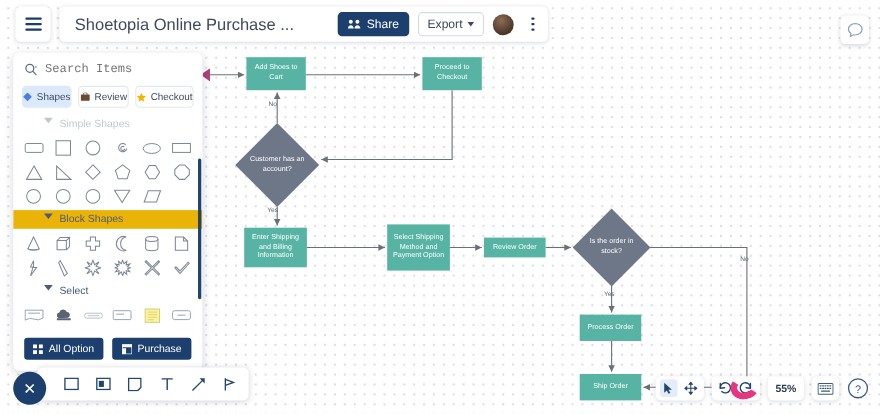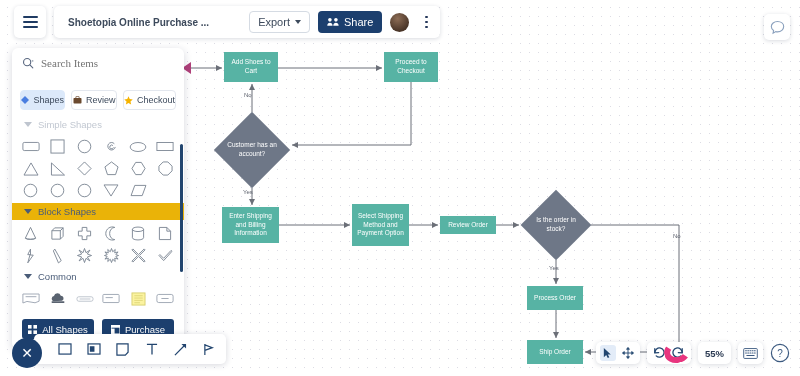--- a/index.html
+++ b/index.html
@@ -42,26 +42,25 @@
     cursor: pointer;
   }
   #hamburger .bars { width: 15px; display:flex; flex-direction:column; gap:3px; }
   #hamburger .bars i { display:block; height:2px; background:#1f3b63; border-radius:1px; }
 
   #doc-group {
     padding: 0 5px 0 14px;
     gap: 8px;
   }
   #doc-title {
-    font-size: 10px;
+    font-size: 15px;
     color: #3d4a5c;
     white-space: nowrap;
     padding-right: 32px;
     cursor: text;
-    font-weight: bold;
   }
   #export-btn {
     border: 1px solid #d5dbe3;
     border-radius: 4px;
     background: #fff;
     height: 22px;
     padding: 0 8px;
     font-size: 11px;
     color: #3d4a5c;
     display: flex; align-items: center; gap: 5px;
@@ -129,44 +128,43 @@
     height: 30px;
     padding: 0 10px;
     gap: 7px;
   }
   #search-input {
     border: none; outline: none;
     font-size: 11px;
     color: #8c93a3;
     background: transparent;
     width: 120px;
-    font-family: Liberation Serif, serif;
+    font-family: Liberation Mono, monospace;
   }
   #tabs-row {
     display: flex; gap: 6px;
     padding: 0 8px 6px 8px;
   }
   .tab {
     flex: 1;
     height: 20px;
     border-radius: 4px;
     border: 1px solid #e3e7ee;
     display: flex; align-items: center; justify-content: center;
     gap: 4px;
     font-size: 9px;
     color: #3d4a5c;
     cursor: pointer;
     background: #fff;
-    margin-top: 12px;
   }
   .tab.active { background: #dce9fa; border-color: #dce9fa; }
 
   .sec-header {
-    display: flex; align-items: center; gap: 6px;
-    padding: 3px 12px;
+    display: flex; gap: 6px;
+    padding: 3px 28px;
     font-size: 9.5px;
     color: #4a5c78;
     cursor: pointer;
   }
   .sec-header.highlight { background: #eab308; }
   .sec-header .tri {
     width: 0; height: 0;
     border-left: 4px solid transparent;
     border-right: 4px solid transparent;
     border-top: 5px solid #4a5c78;
@@ -400,32 +398,32 @@
 <div id="topbar">
   <div class="tb-card" id="hamburger">
     <div class="bars">
         <i></i>
         <i></i>
         <i></i>
       </div>
   </div>
   <div class="tb-card" id="doc-group">
     <div id="doc-title">Shoetopia Online Purchase ...</div>
-    <button id="export-btn">
-      <span>Export</span>
-      <span class="caret"></span>
-    </button>
     <button id="share-btn">
       <svg width="12" height="10" viewBox="0 0 14 11">
         <circle cx="3.4" cy="3" r="2.1" fill="#fff"></circle>
         <circle cx="10.4" cy="3" r="2.1" fill="#fff"></circle>
         <path d="M0.3 10c0-2.1 1.4-3.5 3.1-3.5S6.5 7.9 6.5 10z" fill="#fff"></path>
         <path d="M7.3 10c0-2.1 1.4-3.5 3.1-3.5S13.6 7.9 13.6 10z" fill="#fff"></path>
       </svg>
       <span>Share</span>
+    </button>
+    <button id="export-btn">
+      <span>Export</span>
+      <span class="caret"></span>
     </button>
     <div id="avatar"></div>
     <div id="kebab">
         <i></i>
         <i></i>
         <i></i>
       </div>
   </div>
 </div>
 
@@ -630,21 +628,21 @@
       </div>
     <div class="cell">
       <svg width="15" height="13" viewBox="0 0 16 14">
           <path d="M1 7 L2 6 L6 10 L14 1.5 L15 2.5 L6 12.5 z" fill="none" stroke="#7d8794"></path>
         </svg>
       </div>
   </div>
 
   <div class="sec-header">
     <span class="tri"></span>
-    <span>Common</span>
+    <span>Select</span>
   </div>
 
   <div class="grid">
     <div class="cell">
       <svg width="18" height="13" viewBox="0 0 20 14">
           <path d="M1 2 h18 v8 q-4.5 3 -9 1 t-9 1 z" fill="none" stroke="#9aa3b0"></path>
           <path d="M4 5 h12" stroke="#9aa3b0"></path>
         </svg>
       </div>
     <div class="cell">
@@ -680,21 +678,21 @@
   </div>
 
   <div id="panel-buttons">
     <button class="panel-btn">
       <svg width="9" height="9" viewBox="0 0 10 10">
         <rect x="0" y="0" width="4" height="4" fill="#fff"></rect>
           <rect x="6" y="0" width="4" height="4" fill="#fff"></rect>
         <rect x="0" y="6" width="4" height="4" fill="#fff"></rect>
           <rect x="6" y="6" width="4" height="4" fill="#fff"></rect>
       </svg>
-      <span>All Shapes</span>
+      <span>All Option</span>
     </button>
     <button class="panel-btn">
       <svg width="9" height="9" viewBox="0 0 10 10">
         <rect x="0" y="0" width="10" height="10" fill="none" stroke="#fff" stroke-width="1.2"></rect>
         <rect x="0" y="0" width="10" height="3" fill="#fff"></rect>
           <rect x="0" y="4" width="4" height="6" fill="#fff"></rect>
       </svg>
       <span>Purchase</span>
     </button>
   </div>

